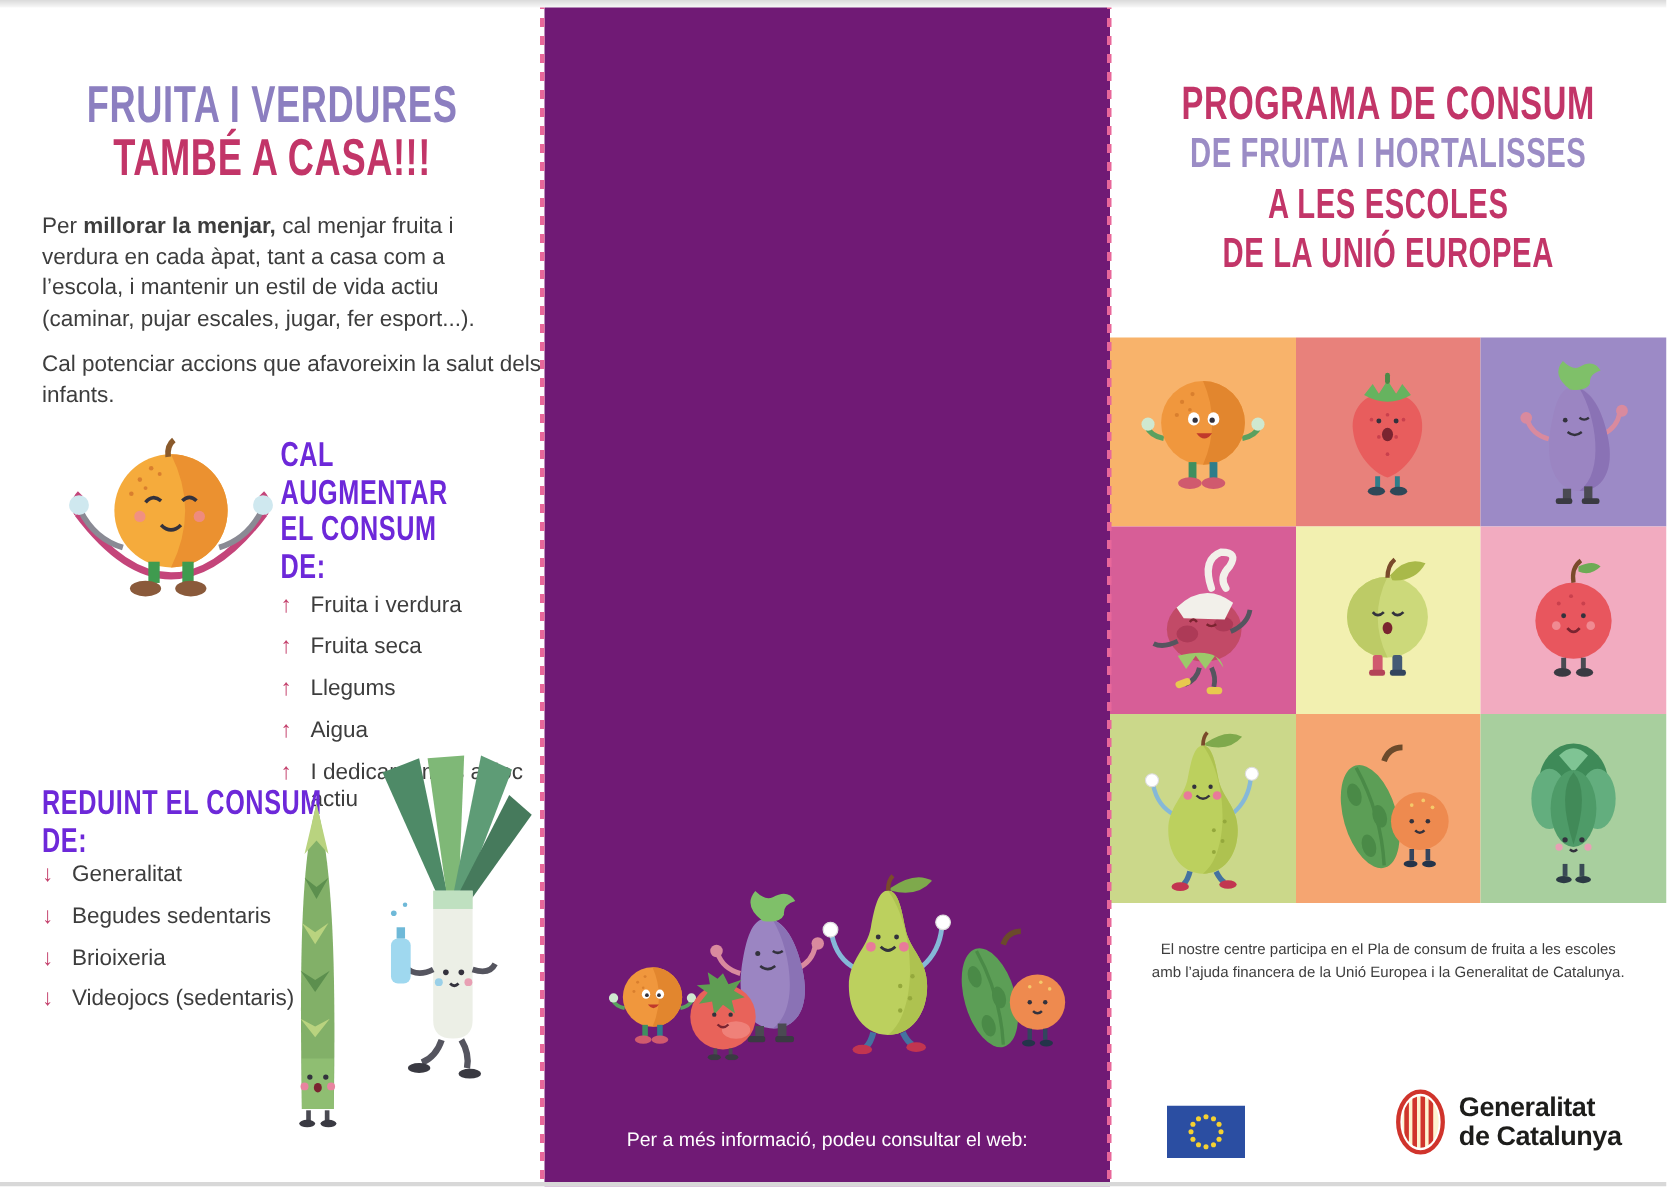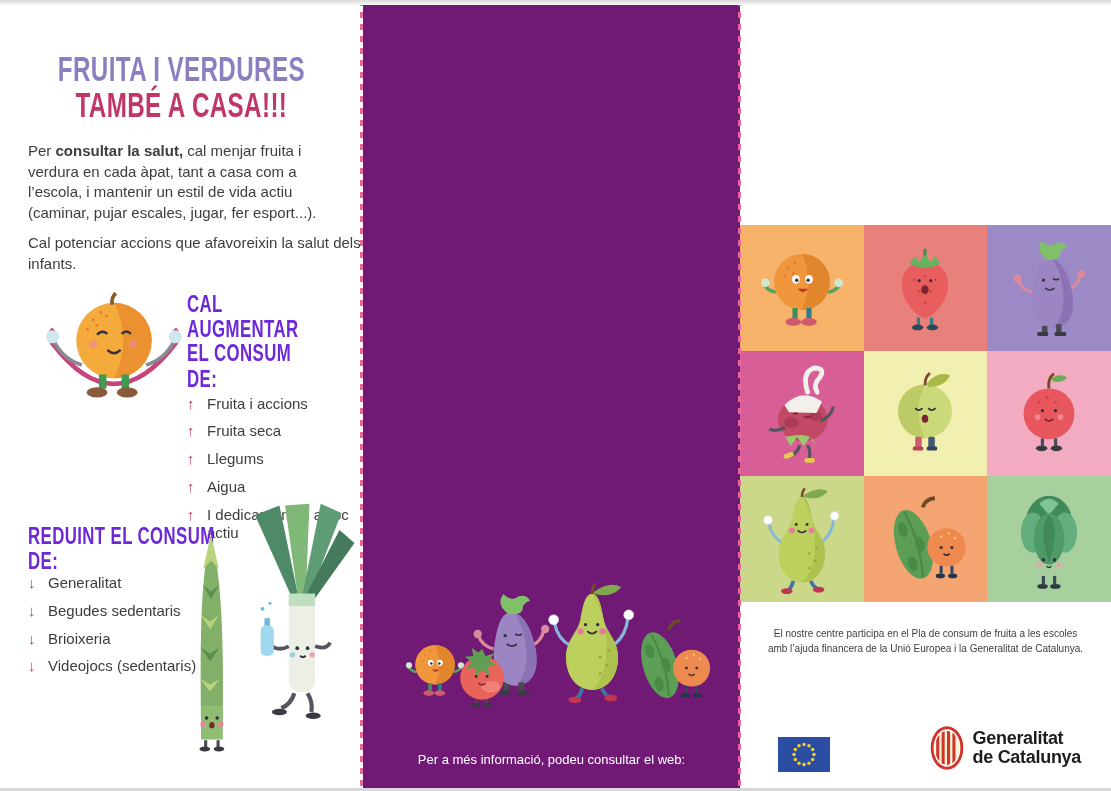--- a/index.html
+++ b/index.html
@@ -342,34 +342,34 @@
 <div class="page">
   <div class="top-strip"></div>
   <div class="bottom-strip"></div>
 
   <section class="panel-left">
     <div class="abs lp-title display">
       <span class="squeeze"><span class="t1">FRUITA I VERDURES</span>
       <span class="t2">TAMBÉ A CASA!!!</span></span>
     </div>
 
-    <p class="abs lp-p lp-intro"><span>Per </span><b>consultar la salut,</b><span> cal menjar fruita i verdura en cada àpat, tant a casa com a l’escola, i mantenir un estil de vida actiu (caminar, pujar escales, jugar, fer esport...).</span></p>
+    <p class="abs lp-p lp-intro"><span>Per </span><b>millorar la menjar,</b><span> cal menjar fruita i verdura en cada àpat, tant a casa com a l’escola, i mantenir un estil de vida actiu (caminar, pujar escales, jugar, fer esport...).</span></p>
 
     <p class="abs lp-p lp-intro2">Cal potenciar accions que afavoreixin la salut dels infants.</p>
 
     <svg class="abs lp-apricot" width="152" height="134">
         <use href="#sym-apricot-rope"></use>
       </svg>
 
     <div class="abs lp-inc">
       <div class="h-script display"><span class="squeeze-l">CAL AUGMENTAR EL CONSUM DE:</span></div>
       <ul class="u-list">
         <li>
             <span class="arrow">↑</span>
-            <span>Fruita i accions</span>
+            <span>Fruita i verdura</span>
           </li>
         <li>
             <span class="arrow">↑</span>
             <span>Fruita seca</span>
           </li>
         <li>
             <span class="arrow">↑</span>
             <span>Llegums</span>
           </li>
         <li>
@@ -433,20 +433,28 @@
     </div>
     <div class="mp-info">
       <span>Per a més informació, podeu consultar el web:</span>
     </div>
   </section>
 
   <div class="fold fold-1"></div>
   <div class="fold fold-2"></div>
 
   <section class="panel-right">
+    <div class="abs rp-title display">
+      <span class="squeeze">
+        <span class="r1">PROGRAMA DE CONSUM</span>
+        <span class="r2">DE FRUITA I HORTALISSES</span>
+        <span class="r3">A LES ESCOLES</span>
+        <span class="r4">DE LA UNIÓ EUROPEA</span>
+      </span>
+    </div>
 
     <div class="rp-grid">
       <div class="cell" style="background-color: rgb(248, 179, 107);">
           <svg width="104" height="96">
             <use href="#sym-orange"></use>
           </svg>
         </div>
       <div class="cell" style="background-color: rgb(232, 129, 123);">
           <svg width="78" height="92">
             <use href="#sym-strawberry"></use>

